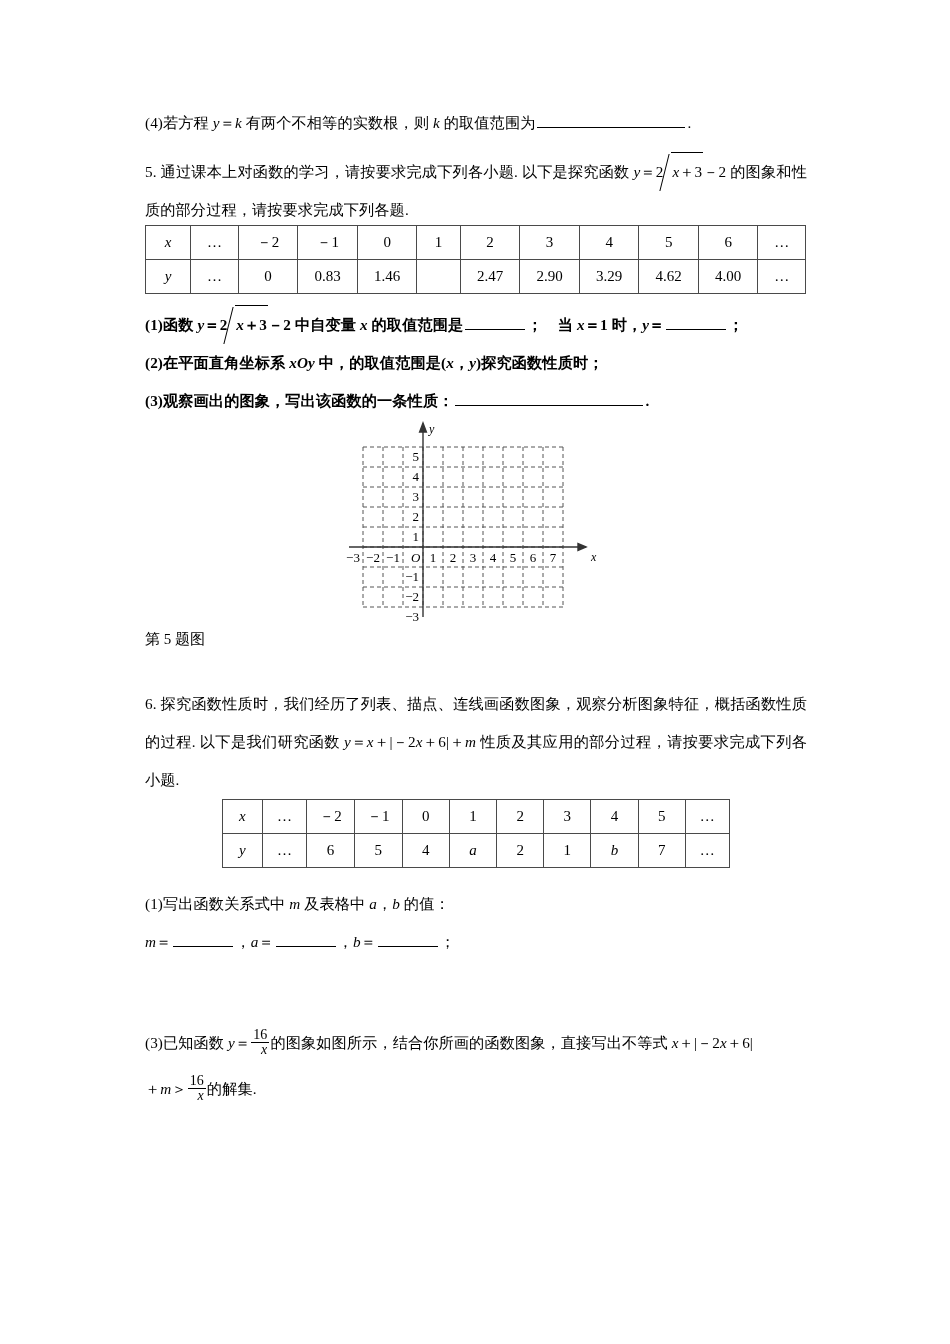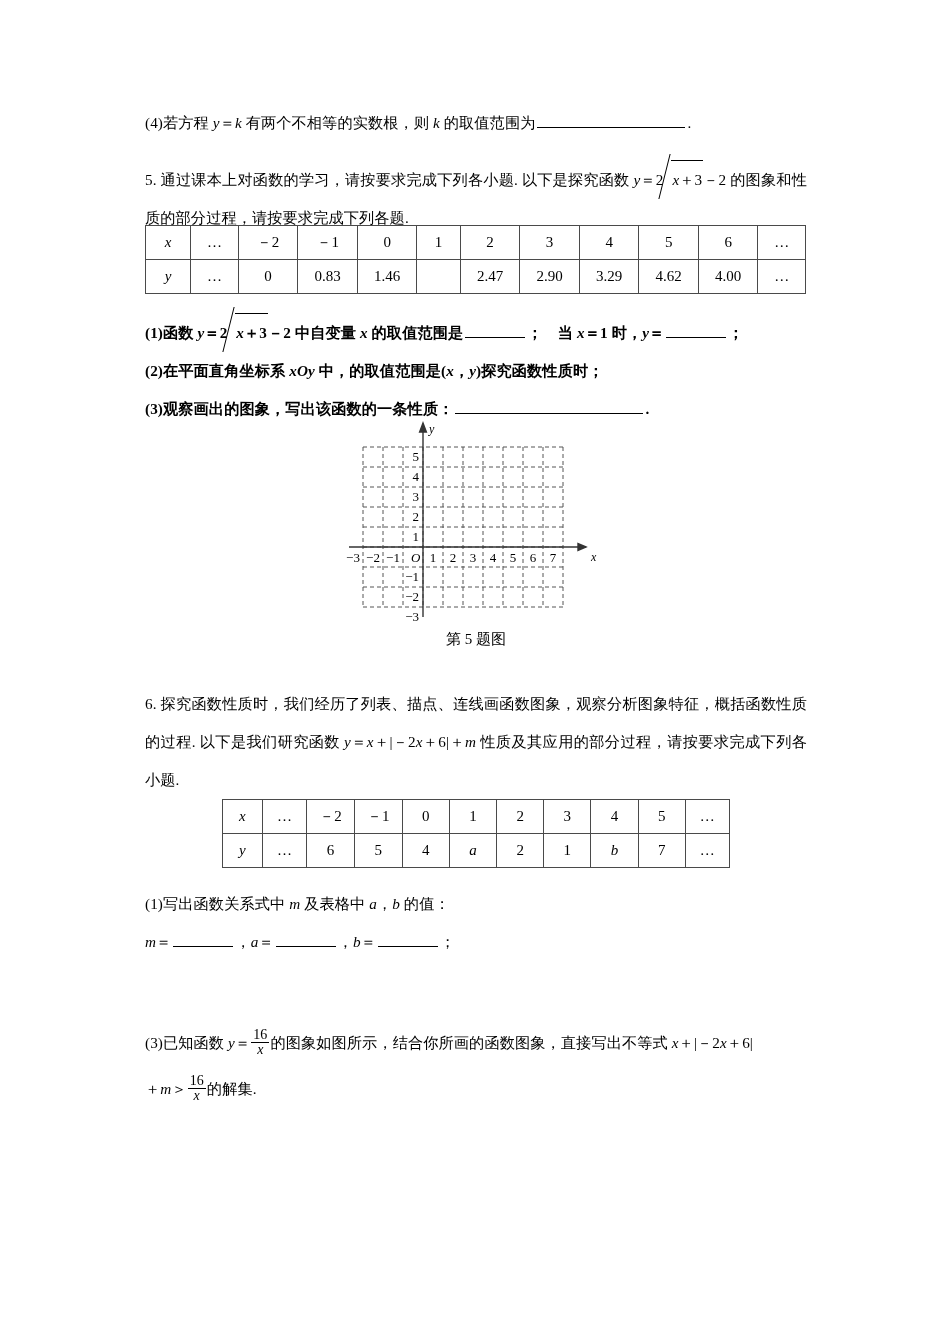--- a/index.html
+++ b/index.html
@@ -67,28 +67,28 @@
     top: 0.12em;
     bottom: 0.02em;
     width: 5px;
     border-left: 1px solid #000;
     transform: skewX(-14deg);
   }
   .sqrt > .rad {
     display: inline-block;
     border-top: 1px solid #000;
     padding: 0 1px;
-    margin-top: 8px;
+    margin-top: 0;
   }
 
   
   .frac {
     display: inline-block;
     vertical-align: -0.42em;
-    text-align: center;
+    text-align: right;
     line-height: 1.02;
     font-size: 0.92em;
     margin: 0 1px;
   }
   .frac .fnum { display: block; padding: 0 2px; }
   .frac .fden { display: block; border-top: 1px solid #000; padding: 0 2px; }
 
   
   table.vtable {
     border-collapse: collapse;
@@ -131,21 +131,21 @@
     left: 196px;
     top: 0;
     width: 270px;
     height: 210px;
   }
   .fig-caption {
     position: absolute;
     left: 0;
     top: 630px;
     width: 662px;
-    text-align: center;
+    text-align: left;
     font-size: 15px;
   }
 </style>
 </head>
 <body>
 
 <div class="page">
   <div class="content">
 
     <p class="para" style="position:absolute;left:0;top:104px;width:662px;">

